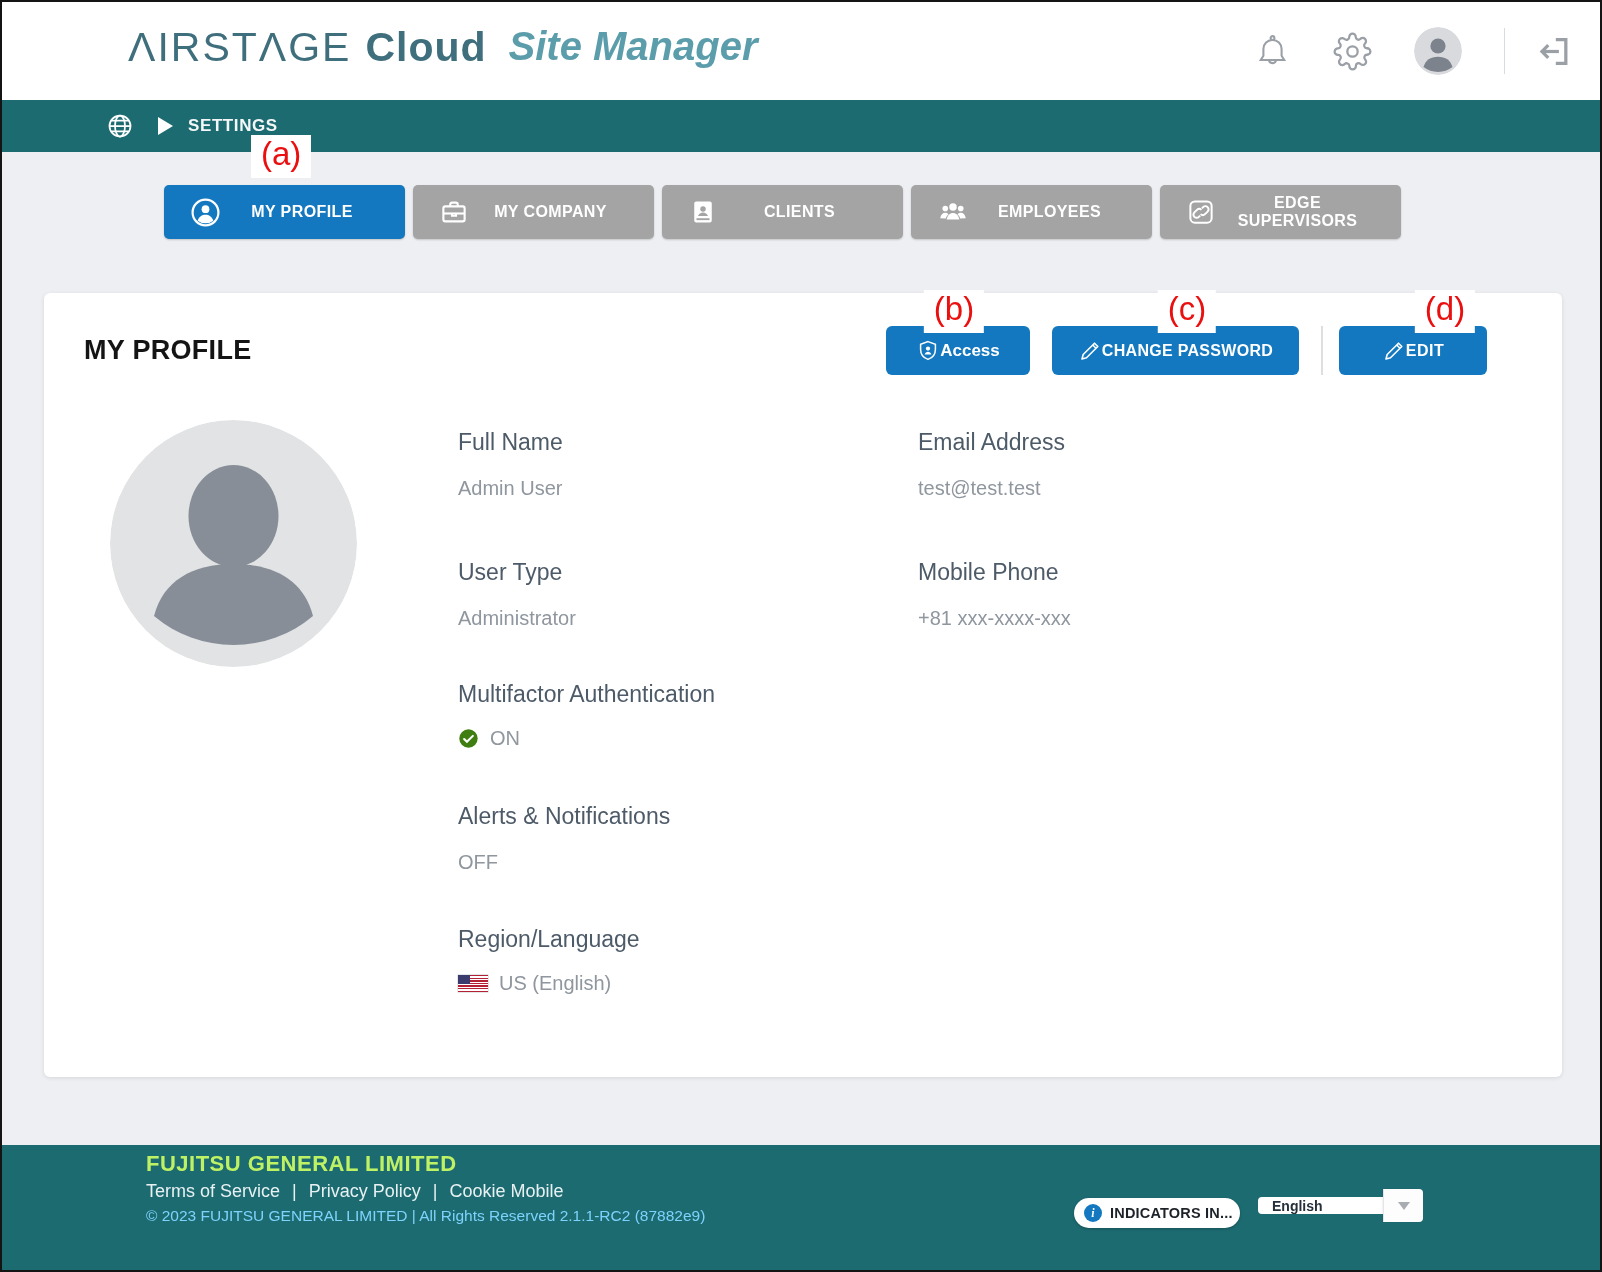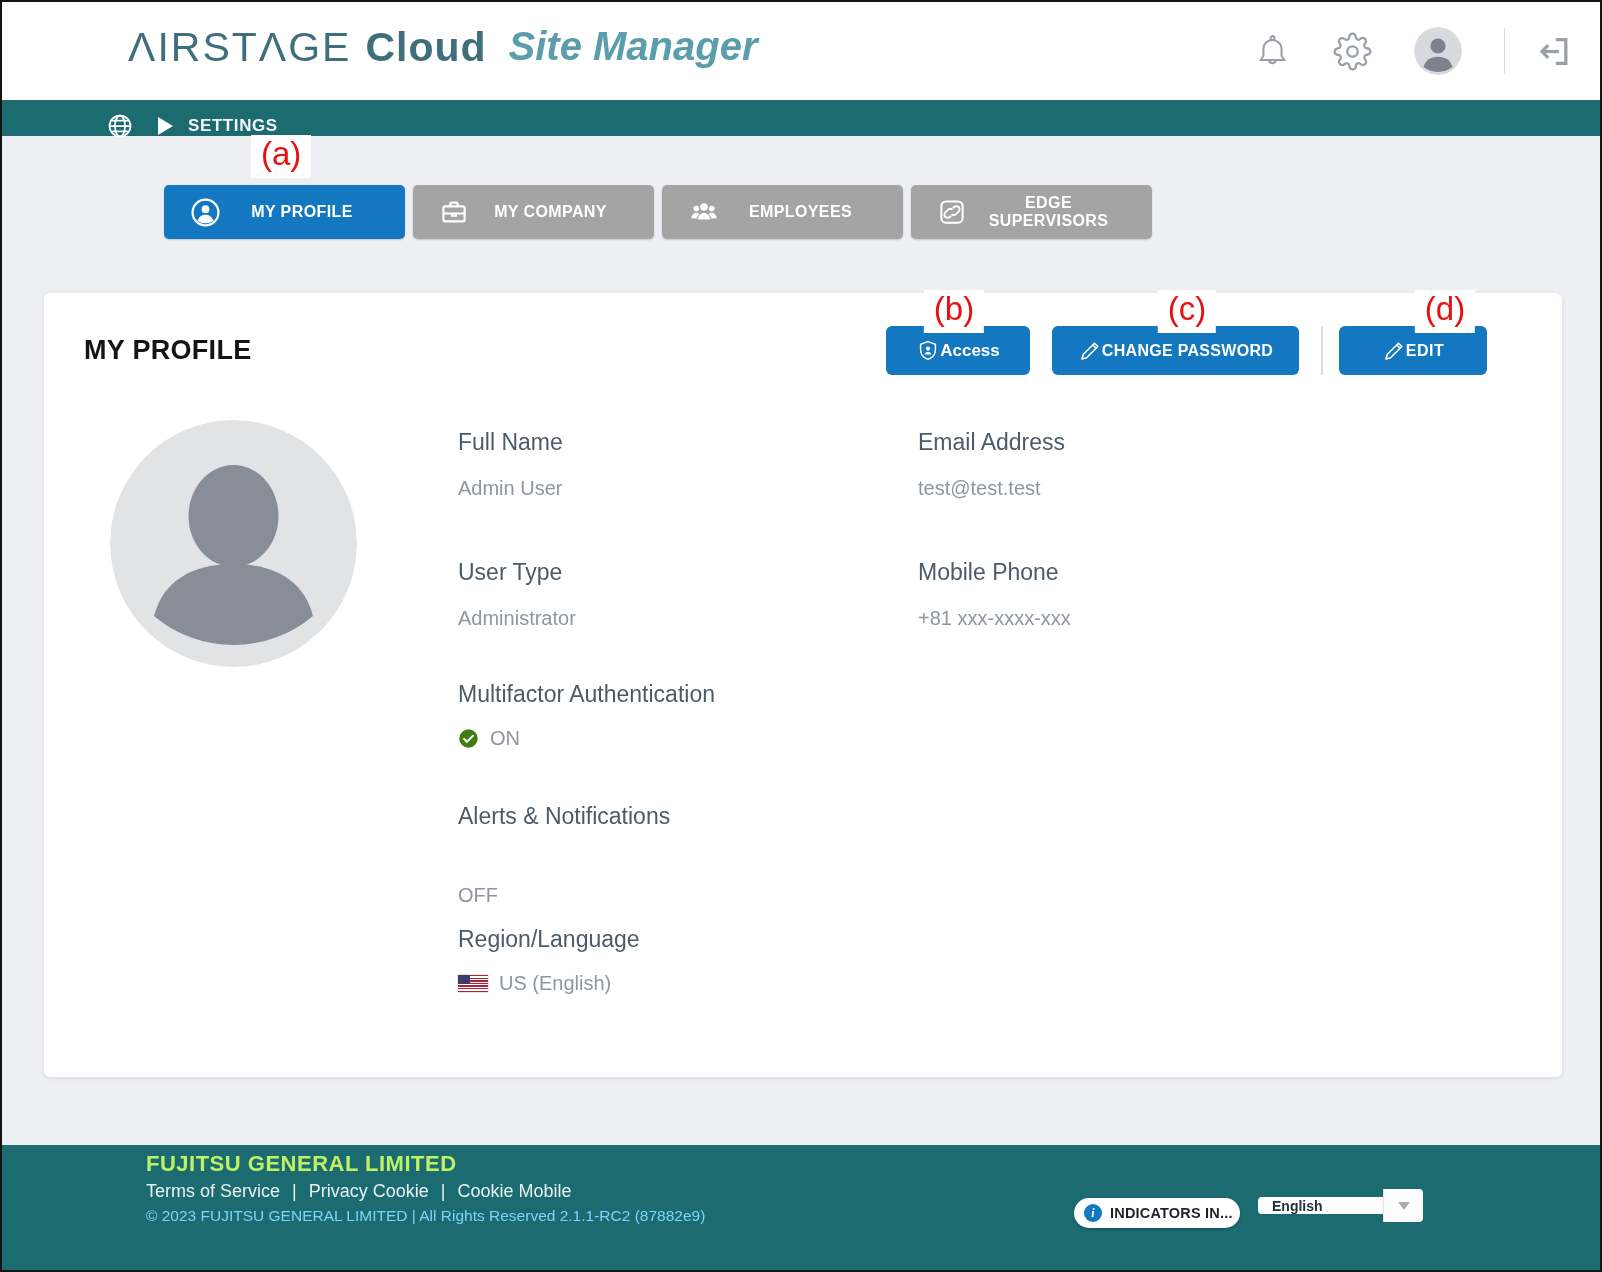--- a/index.html
+++ b/index.html
@@ -16,21 +16,21 @@
   .logo { position:absolute; left:126px; top:22px; display:flex; align-items:flex-start; white-space:nowrap; }
   .logo-airstage { font-size:41px; font-weight:500; letter-spacing:2px; color:#3f6f7d; }
   .logo-cloud { font-size:41px; font-weight:700; color:#3f6f7d; margin-left:14px; letter-spacing:1px; }
   .logo-product { font-size:40px; font-weight:700; font-style:italic; color:#5c9dac; margin-left:22px; }
   .hdr-icons { position:absolute; right:28px; top:0; height:98px; display:flex; align-items:center; }
   .hdr-icon { margin-left:42px; display:flex; align-items:center; justify-content:center; cursor:pointer; }
   .hdr-divider { width:1px; height:46px; background:#d9dbde; margin-left:42px; }
   .avatar-circle { width:48px; height:48px; border-radius:50%; overflow:hidden; }
 
   
-  .topbar { position:absolute; left:0; top:98px; width:100%; height:36px; background:#1c6b71; }
+  .topbar { position:absolute; left:0; top:98px; width:100%; height:52px; background:#1c6b71; }
   .globe-wrap { position:absolute; left:104px; top:12px; }
   .play-triangle { position:absolute; left:156px; top:17px; width:0; height:0;
     border-top:9px solid transparent; border-bottom:9px solid transparent; border-left:15px solid #ffffff; }
   .breadcrumb-label { position:absolute; left:186px; top:0; line-height:52px; color:#f4f7f7;
     font-size:17px; font-weight:700; letter-spacing:.6px; }
 
   
   .ann { position:absolute; color:#ea1010; font-size:33px; font-weight:400; z-index:30;
     background:#ffffff; padding:2px 10px 6px; line-height:1.05; }
   .ann-a { left:249px; top:133px; }
@@ -62,21 +62,21 @@
   .profile-avatar { position:absolute; left:66px; top:127px; width:247px; height:247px; border-radius:50%; overflow:hidden; }
 
   .field { position:absolute; }
   .field-label { font-size:23px; color:#4d5a68; }
   .field-value { font-size:20px; color:#8f969e; }
   .col-left { left:414px; }
   .col-right { left:874px; }
   .row-1l { top:136px; } .row-1v { top:184px; }
   .row-2l { top:266px; } .row-2v { top:314px; }
   .row-3l { top:388px; } .row-3v { top:434px; }
-  .row-4l { top:510px; } .row-4v { top:558px;margin-top:33px; }
+  .row-4l { top:510px; } .row-4v { top:558px; }
   .row-5l { top:633px; } .row-5v { top:679px; }
   .value-row { display:flex; align-items:center; gap:11px; }
 
   .us-flag { position:relative; width:30px; height:17px;
     background:repeating-linear-gradient(180deg,#b22234 0 1.31px,#ffffff 1.31px 2.62px);
     box-shadow:0 0 0 .5px #c9ccd0; }
   .us-flag .canton { position:absolute; left:0; top:0; width:12px; height:9.2px; background:#3c3b6e; }
 
   
   .footer { position:absolute; left:0; top:1143px; width:100%; height:127px; background:#1c6b71; }
@@ -180,20 +180,31 @@
           <rect x="3.5" y="7.5" width="17" height="12" rx="1.5"></rect>
           <path d="M9 7.5V6a1.5 1.5 0 0 1 1.5-1.5h3A1.5 1.5 0 0 1 15 6v1.5"></path>
           <path d="M3.5 13.2h17"></path>
           <path d="M10.4 13.2v1.8h3.2v-1.8"></path>
         </svg>
       </span>
       <span class="tab-label">MY COMPANY</span>
     </div>
     <div class="tab">
       <span class="tab-icon">
+        <svg viewBox="0 0 24 24" width="30" height="30">
+          <rect x="5" y="3.6" width="14" height="16.8" rx="1.6" fill="#ffffff"></rect>
+          <circle cx="12" cy="9.6" r="2.2" fill="#a4a4a4"></circle>
+          <path d="M8 15.2c.8-2 2.2-2.9 4-2.9s3.2.9 4 2.9z" fill="#a4a4a4"></path>
+          <rect x="6.8" y="17" width="10.4" height="1.5" fill="#a4a4a4"></rect>
+        </svg>
+      </span>
+      <span class="tab-label">CLIENTS</span>
+    </div>
+    <div class="tab">
+      <span class="tab-icon">
         <svg viewBox="0 0 24 24" width="32" height="32" fill="#ffffff">
           <circle cx="6.2" cy="9.4" r="2.1"></circle>
           <circle cx="17.8" cy="9.4" r="2.1"></circle>
           <circle cx="12" cy="8.2" r="2.8"></circle>
           <path d="M2.4 16.6c.6-2.7 2-4 3.8-4 1 0 1.8.4 2.4 1.1-1 .9-1.7 2-2 3.2z"></path>
           <path d="M21.6 16.6c-.6-2.7-2-4-3.8-4-1 0-1.8.4-2.4 1.1 1 .9 1.7 2 2 3.2z"></path>
           <path d="M7.2 17.6c.7-3.3 2.5-4.9 4.8-4.9s4.1 1.6 4.8 4.9z"></path>
         </svg>
       </span>
       <span class="tab-label">EMPLOYEES</span>
@@ -287,21 +298,21 @@
 
     <div class="field col-right row-2l field-label">Mobile Phone</div>
     <div class="field col-right row-2v field-value">+81 xxx-xxxx-xxx</div>
   </div>
 
   <div class="footer">
     <div class="footer-company">FUJITSU GENERAL LIMITED</div>
     <div class="footer-links">
       <span class="flink">Terms of Service</span>
       <span class="sep">|</span>
-      <span class="flink">Privacy Cookie</span>
+      <span class="flink">Privacy Policy</span>
       <span class="sep">|</span>
       <span class="flink">Cookie Mobile</span>
     </div>
     <div class="footer-copy">© 2023 FUJITSU GENERAL LIMITED | All Rights Reserved 2.1.1-RC2 (87882e9)</div>
 
     <div class="indicators-btn">
       <span class="info-circle">i</span>
       <span class="indicators-label">INDICATORS IN...</span>
     </div>
 

